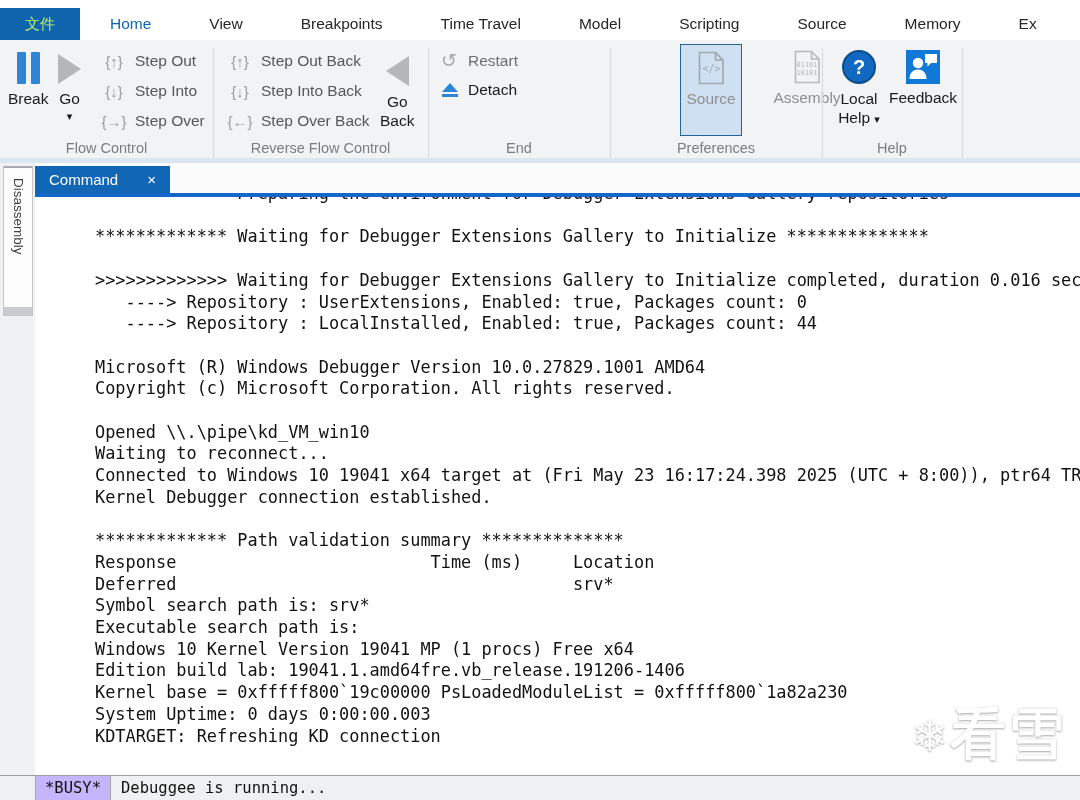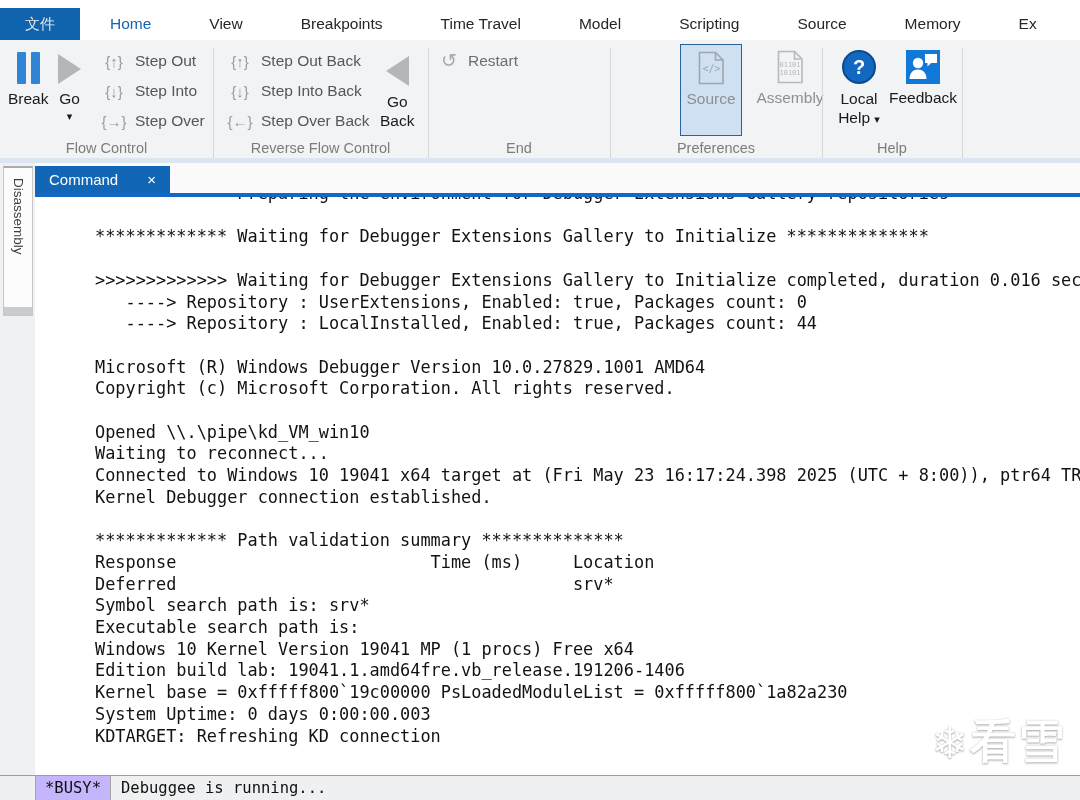--- a/index.html
+++ b/index.html
@@ -7,21 +7,21 @@
   body {
     width:1080px; height:800px; position:relative; overflow:hidden;
     background:#ffffff; font-family:"Liberation Sans", sans-serif;
     -webkit-font-smoothing:antialiased;
   }
 
   
   .menubar { position:absolute; top:0; left:0; right:0; height:40px; background:#fff; }
   .file-tab {
     position:absolute; left:0; top:8px; width:80px; height:32px;
-    background:#1064ad; color:#e5e5e5; font-size:15px;
+    background:#1064ad; color:#bef264; font-size:15px;
     display:flex; align-items:center; justify-content:center;
   }
   .menu-tabs { position:absolute; left:81px; top:8px; height:32px; display:flex; align-items:center; }
   .menu-tab { padding:0 29px; font-size:15.5px; color:#262626; white-space:nowrap; cursor:default; }
   .menu-tab.active { color:#1165b4; }
 
   
   .ribbon { position:absolute; top:40px; left:0; right:0; height:118px; background:#f2f3f5; }
   .ribbon-accent { position:absolute; top:158px; left:0; right:0; height:5px; background:#dce6f1; }
   .divider { position:absolute; top:8px; width:1px; height:112px; background:#d8d8d8; }
@@ -86,21 +86,21 @@
     font-family:"DejaVu Sans Mono", monospace; font-size:16.9px; line-height:21.7px; color:#121212;
   }
 
   
   .watermark {
     position:absolute; right:14px; bottom:27px; display:flex; align-items:center; gap:2px;
     color:#ffffff; pointer-events:none;
     text-shadow:0 1px 2px rgba(110,110,110,.55), 0 0 1px rgba(140,140,140,.5);
   }
   .watermark .flake { font-size:44px; }
-  .watermark .wm-text { font-size:46px; font-weight:bold; letter-spacing:2px; }
+  .watermark .wm-text { font-size:56px; font-weight:bold; letter-spacing:2px; }
 
   
   .statusbar {
     position:absolute; left:0; right:0; bottom:0; height:25px; background:#eff0f1;
     border-top:1px solid #9a9da1; display:flex; align-items:stretch;
     font-family:"DejaVu Sans Mono", monospace; font-size:15.5px; color:#111;
   }
   .status-spacer { width:35px; }
   .busy-cell { border-left:1px solid #a6a6a6; border-right:1px solid #a6a6a6; background:#c4b5fd; padding:0 9px; display:flex; align-items:center; }
   .status-msg { padding:0 10px; display:flex; align-items:center; }
@@ -173,33 +173,40 @@
     <span class="lbl two-line"><span>Go</span><br><span>Back</span></span>
   </div>
   <div class="group-label" style="left:213px; width:215px;">Reverse Flow Control</div>
   <div class="divider" style="left:428px;"></div>
 
   <div class="end-stack" style="left:441px; top:6px;">
     <div class="end-row">
       <span class="restart-glyph">↺</span>
       <span class="lbl" style="color:#6e6e6e;">Restart</span>
     </div>
+    <div class="end-row">
+      <span class="eject-glyph">
+          <span class="tri"></span>
+          <span class="bar"></span>
+        </span>
+      <span class="lbl lbl-dark">Detach</span>
+    </div>
   </div>
   <div class="group-label" style="left:428px; width:182px;">End</div>
   <div class="divider" style="left:610px;"></div>
 
   <div class="pref-btn selected" style="left:680px; width:62px;">
     <svg width="27" height="34" viewBox="0 0 27 34">
       <path d="M1.5 1.5 h16 l7.5 7.5 v23.5 h-23.5 z" fill="none" stroke="#9fa6ad" stroke-width="1.6"></path>
       <path d="M17.5 1.5 v7.5 h7.5" fill="none" stroke="#9fa6ad" stroke-width="1.6"></path>
       <text x="13.5" y="21" font-size="10" fill="#9fa6ad" text-anchor="middle" font-family="DejaVu Sans Mono, monospace">&lt;/&gt;</text>
     </svg>
     <span class="lbl lbl-gray">Source</span>
   </div>
-  <div class="pref-btn" style="left:758px; width:64px;">
+  <div class="pref-btn" style="left:775px; width:64px;">
     <svg width="27" height="34" viewBox="0 0 27 34">
       <path d="M1.5 1.5 h16 l7.5 7.5 v23.5 h-23.5 z" fill="none" stroke="#b5bac0" stroke-width="1.6"></path>
       <path d="M17.5 1.5 v7.5 h7.5" fill="none" stroke="#b5bac0" stroke-width="1.6"></path>
       <text x="13" y="17" font-size="7" fill="#b5bac0" text-anchor="middle" font-family="DejaVu Sans Mono, monospace">01101</text>
       <text x="13" y="25" font-size="7" fill="#b5bac0" text-anchor="middle" font-family="DejaVu Sans Mono, monospace">10101</text>
     </svg>
     <span class="lbl lbl-gray">Assembly</span>
   </div>
   <div class="group-label" style="left:610px; width:212px;">Preferences</div>
   <div class="divider" style="left:822px;"></div>

